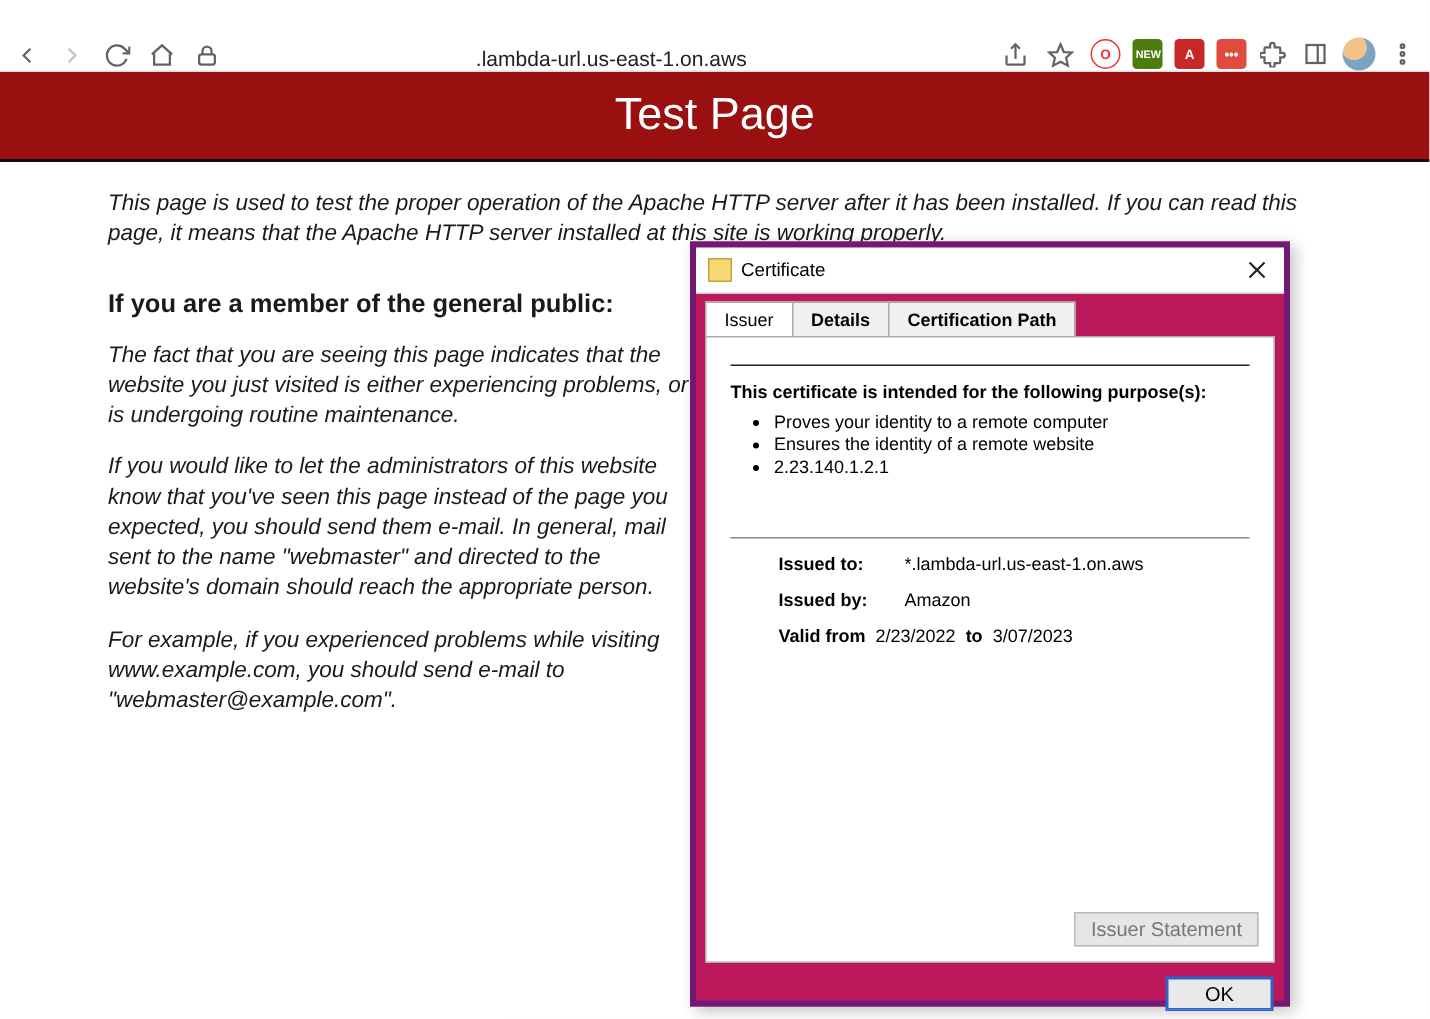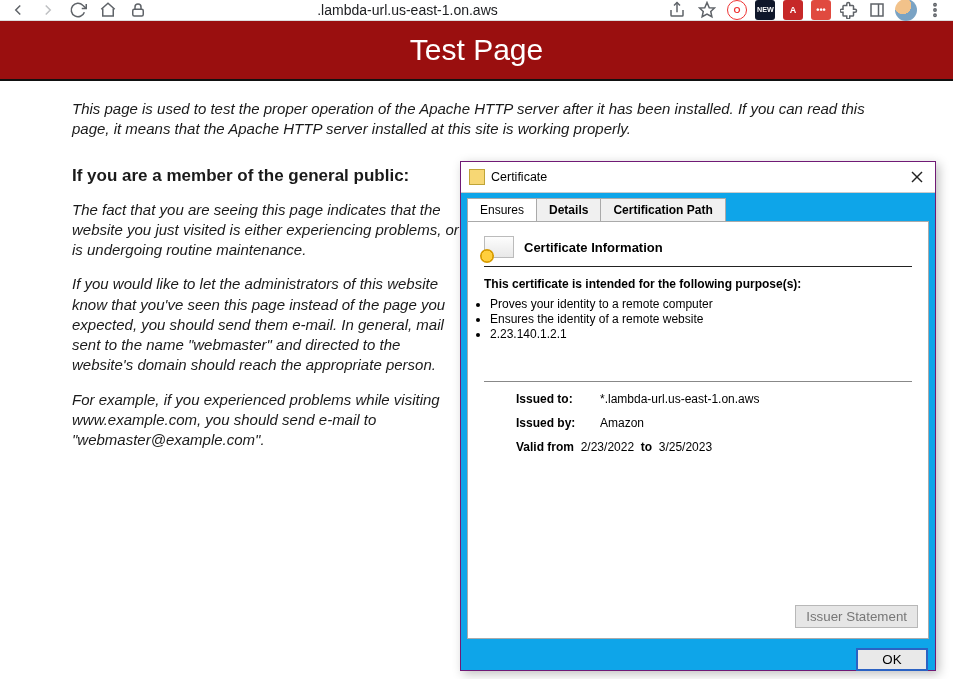--- a/index.html
+++ b/index.html
@@ -1,52 +1,52 @@
 <!DOCTYPE html>
 <html><head>
 <meta charset="utf-8">
 <style>
   * { box-sizing: border-box; }
   html, body { margin:0; padding:0; font-family: Arial, Helvetica, sans-serif; }
   body { background:#f7f7f7; width:953px; height:679px; overflow:hidden; position:relative; }
 
   
-  .toolbar { height:21px; background:#fff; display:flex; align-items:center; padding:0 8px; gap:10px; border-bottom:1px solid #ddd; }
+  .toolbar { height:48px; background:#fff; display:flex; align-items:flex-end; padding:0 8px; gap:10px; border-bottom:1px solid #ddd; }
   .toolbar .ticon { width:20px; height:20px; display:flex; align-items:center; justify-content:center; color:#5f6368; }
   .toolbar .ticon svg { width:18px; height:18px; stroke:#5f6368; fill:none; stroke-width:2; }
   .toolbar .addr { flex:1; text-align:center; font-size:14px; color:#202124; }
   .toolbar .right { display:flex; align-items:center; gap:8px; }
   .ext-badge { width:20px; height:20px; border-radius:3px; display:flex; align-items:center; justify-content:center; font-size:9px; color:#fff; font-weight:bold; }
   .avatar { width:22px; height:22px; border-radius:50%; background: radial-gradient(circle at 35% 30%, #f2c28a 0 40%, #7aa3c4 41% 100%); }
 
   
   .banner { background:#9a0f0f; color:#fff; text-align:center; font-size:30px; padding:12px 0; font-weight:normal; border-bottom:2px solid #111;}
   .page { background:#fff; padding:18px 72px 40px 72px; min-height:600px; color:#1a1a1a; }
   .page p { font-size:15px; line-height:1.35; margin:0 0 14px 0;font-style:italic; }
   .page h2 { font-size:17px; margin:26px 0 14px 0; }
   .col { max-width:390px; }
 
   
-  .cert { position:absolute; left:460px; top:161px; width:476px; height:510px; background:#0ea5e9; border:1px solid #701a75; box-shadow:3px 3px 10px rgba(0,0,0,.25); font-size:12px; }
+  .cert { position:absolute; left:460px; top:161px; width:400px; height:510px; background:#be185d; border:4px solid #701a75; box-shadow:3px 3px 10px rgba(0,0,0,.25); font-size:12px; }
   .cert-title { display:flex; align-items:center; gap:6px; padding:5px 8px; background:#fff; border-bottom:1px solid #ccc;}
   .cert-title .cticon { width:16px; height:16px; background:#f7d774; border:1px solid #bfa437; position:relative; }
   .cert-title .ttl { flex:1; font-size:12.5px; }
   .cert-title .close { width:20px; height:20px; display:flex; align-items:center; justify-content:center; cursor:default; }
   .tabs { display:flex; gap:0; padding:4px 6px 0 6px; }
   .tab { padding:4px 12px; border:1px solid #aaa; background:#f0f0f0; font-size:12px; position:relative; top:1px; }
   .tab.active { background:#fff; border-bottom:1px solid #fff; }
   .tab + .tab { margin-left:-1px;font-weight:bold; }
   .cert-body { margin:0 6px 6px 6px; background:#fff; border:1px solid #aaa; height:418px; padding:14px 16px 10px 16px; position:relative; }
   .cert-head { display:flex; align-items:center; gap:10px; margin-bottom:8px; }
   .cert-badge { width:30px; height:22px; border:1px solid #bbb; background:linear-gradient(#fdfdfd,#e8e8e8); position:relative; }
   .cert-badge::after { content:""; position:absolute; left:-5px; bottom:-6px; width:14px; height:14px; border-radius:50%; background:radial-gradient(circle,#ffcf3d 0 55%,#d79b00 56% 100%); }
   .cert-head .ht { font-weight:bold; font-size:13px; }
   .hr { border-top:1px solid #222; margin:4px 0 10px 0; }
   .purpose-h { font-weight:bold; margin-bottom:6px; }
-  .purposes { margin:0 0 18px 6px; padding:0; }
+  .purposes { margin:0 0 18px 29px; padding:0; }
   .purposes li { list-style:disc; margin:1px 0; }
   .hr2 { border-top:1px solid #888; margin:40px 0 10px 0; }
   .kv { display:flex; margin:10px 0 8px 32px; }
   .kv .k { width:84px; font-weight:bold; }
   .kv .v { }
   .valid { margin:10px 0 8px 32px; }
   .valid b { font-weight:bold; }
   .issuer-btn { position:absolute; right:10px; bottom:10px; padding:3px 10px; background:#e6e6e6; border:1px solid #b8b8b8; color:#777; }
   .okrow { text-align:right; padding:4px 8px 8px 0; }
   .okbtn { width:70px; padding:2px 0; background:#e9e9e9; border:1px solid #2b62c3; outline:1px solid #2b62c3; }
@@ -93,21 +93,21 @@
         <line x1="12" y1="2" x2="12" y2="15"></line>
       </svg>
     </div>
   <div class="ticon star">
       <svg viewBox="0 0 24 24">
         <polygon points="12 2 15 9 22 9.3 17 14 18.5 21 12 17.5 5.5 21 7 14 2 9.3 9 9"></polygon>
       </svg>
     </div>
   <div class="right">
     <div class="ext-badge" style="background:#fff;border:1.5px solid #e33;color:#e33;border-radius:50%">O</div>
-    <div class="ext-badge" style="background:#0f172a">
+    <div class="ext-badge" style="background:#4d7c0f">
         <span style="transform:scale(.8)">NEW</span>
       </div>
     <div class="ext-badge" style="background:#c62828">A</div>
     <div class="ext-badge" style="background:#e04a3f">•••</div>
     <div class="ticon">
         <svg viewBox="0 0 24 24" fill="#5f6368" stroke="none">
           <path d="M20 11h-2V7a1 1 0 0 0-1-1h-4V4a2 2 0 1 0-4 0v2H5a1 1 0 0 0-1 1v4H2a2 2 0 1 0 0 4h2v4a1 1 0 0 0 1 1h4v2a2 2 0 1 0 4 0v-2h4a1 1 0 0 0 1-1v-4h2a2 2 0 1 0 0-4z"></path>
         </svg>
       </div>
     <div class="ticon">
@@ -143,49 +143,45 @@
     <div class="cticon"></div>
     <div class="ttl">Certificate</div>
     <div class="close">
         <svg width="12" height="12" viewBox="0 0 12 12">
           <line x1="1" y1="1" x2="11" y2="11" stroke="#222" stroke-width="1.4"></line>
           <line x1="11" y1="1" x2="1" y2="11" stroke="#222" stroke-width="1.4"></line>
         </svg>
       </div>
   </div>
   <div class="tabs">
-    <div class="tab active">Ensures</div>
+    <div class="tab active">Issuer</div>
     <div class="tab">Details</div>
     <div class="tab">Certification Path</div>
   </div>
   <div class="cert-body">
-    <div class="cert-head">
-      <div class="cert-badge"></div>
-      <div class="ht">Certificate Information</div>
-    </div>
     <div class="hr"></div>
     <div class="purpose-h">This certificate is intended for the following purpose(s):</div>
     <ul class="purposes">
       <li>Proves your identity to a remote computer</li>
       <li>Ensures the identity of a remote website</li>
       <li>2.23.140.1.2.1</li>
     </ul>
     <div class="hr2"></div>
     <div class="kv">
       <div class="k">Issued to:</div>
       <div class="v">*.lambda-url.us-east-1.on.aws</div>
     </div>
     <div class="kv">
       <div class="k">Issued by:</div>
       <div class="v">Amazon</div>
     </div>
     <div class="valid">
       <b>Valid from</b>&nbsp;
       <span>2/23/2022</span>&nbsp;
       <b>to</b>&nbsp;
-      <span>3/25/2023</span>
+      <span>3/07/2023</span>
     </div>
     <button class="issuer-btn" disabled="">Issuer Statement</button>
   </div>
   <div class="okrow">
     <button class="okbtn">OK</button>
   </div>
 </div>
 
 </body></html>

